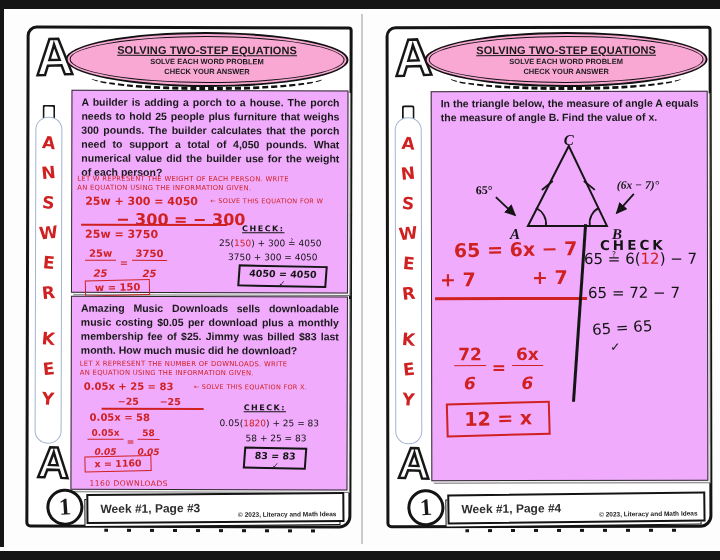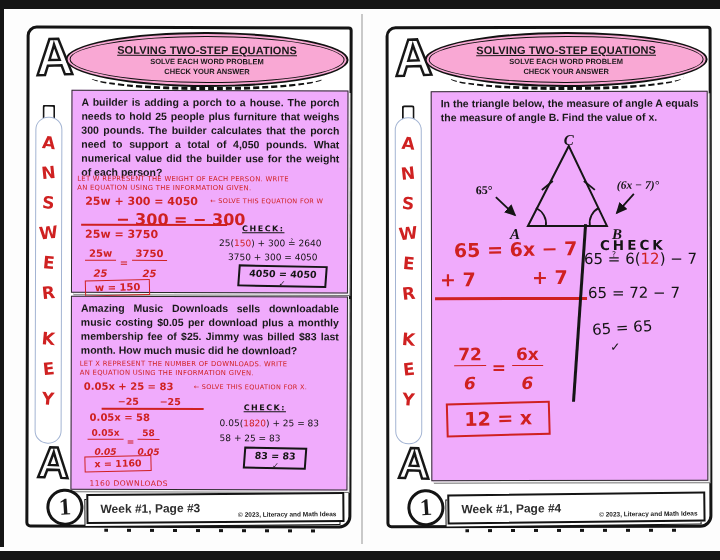--- a/index.html
+++ b/index.html
@@ -129,21 +129,21 @@
   .p2-sn { left:122px; top:86px; font-size:6.5px; }
   .p2-e2a{ left:46px; top:99px; font-size:9.5px; }
   .p2-e2b{ left:88px; top:99px; font-size:9.5px; }
   .p2-ln { left:30px; top:111px; width:102px; }
   .p2-e3 { left:18px; top:115px; font-size:10px; }
   .p2-fr { left:16px; top:131px; font-size:9px; }
   .p2-ab { left:13px; top:159px; font-size:9.5px; }
   .p2-lb { left:18px; top:182px; font-size:7.5px; letter-spacing:.5px; }
   .p2-ct { left:172px; top:106px; font-size:8px; }
   .p2-c1 { left:148px; top:121px; font-size:9px; }
-  .p2-c2 { left:148px; top:136px; font-size:9px; }
+  .p2-c2 { left:174px; top:136px; font-size:9px; }
   .p2-c3 { left:172px; top:150px; font-size:9.5px; }
 
   
   .t-svg { position:absolute; left:22px; top:42px; }
   .t-e1 { left:22px;  top:146px; font-size:19px; transform:rotate(-1deg); }
   .t-e2a{ left:8px;   top:176px; font-size:19px; }
   .t-e2b{ left:100px; top:174px; font-size:19px; }
   .t-ln { left:3px;   top:205px; width:152px; border-top-width:3px; }
   .t-e3 { left:22px;  top:214px; font-size:19px; }
   .t-fr { left:22px;  top:252px; font-size:17px; }
@@ -220,21 +220,21 @@
     <div class="hw eq p1-e2">− 300 = − 300</div>
     <div class="redline p1-ln"></div>
     <div class="hw eq p1-e3">25w      = 3750</div>
     <div class="hw eq p1-fr">
       <span class="frac"><span class="num">25w</span><span class="den">25</span></span>
       <span>=</span>
       <span class="frac"><span class="num">3750</span><span class="den">25</span></span>
     </div>
     <div class="resbox-red p1-ab">w = 150</div>
     <div class="hw blk chk-title p1-ct">CHECK:</div>
-    <div class="hw blk p1-c1"><span>25(</span><span class="red-in">150</span><span>) + 300 ≟ 2640</span></div>
+    <div class="hw blk p1-c1"><span>25(</span><span class="red-in">150</span><span>) + 300 ≟ 4050</span></div>
     <div class="hw blk p1-c2">3750 + 300 = 4050</div>
     <div class="resbox-blk p1-c3"><span>4050 = 4050</span><span class="vmark">✓</span></div>
   </div>
 
   <div class="pbox" id="p2box">
     <p class="ptext">Amazing Music Downloads sells downloadable music costing $0.05 per download plus a monthly membership fee of $25. Jimmy was billed $83 last month. How much music did he download?</p>
     <div class="hw note p2-n1">LET X REPRESENT THE NUMBER OF DOWNLOADS. WRITE</div>
     <div class="hw note p2-n2">AN EQUATION USING THE INFORMATION GIVEN.</div>
     <div class="hw eq p2-e1">0.05x + 25 = 83</div>
     <div class="hw note p2-sn">← SOLVE THIS EQUATION FOR X.</div>

